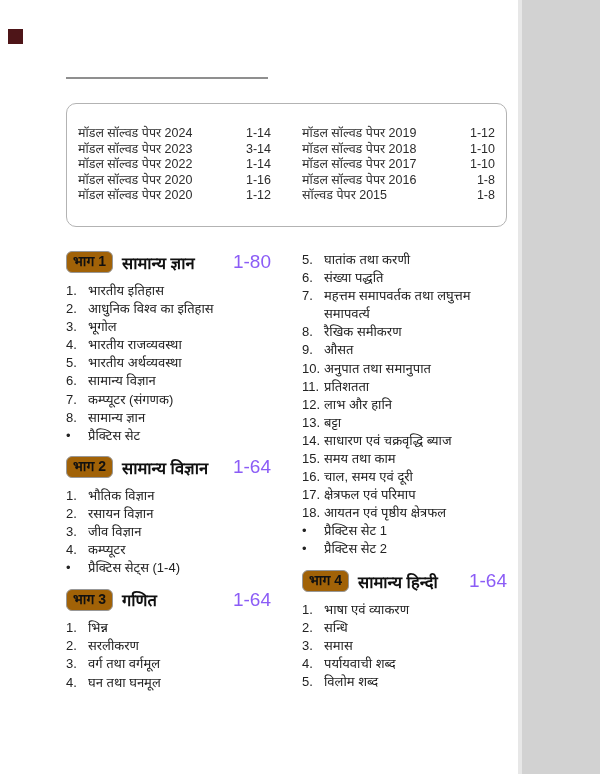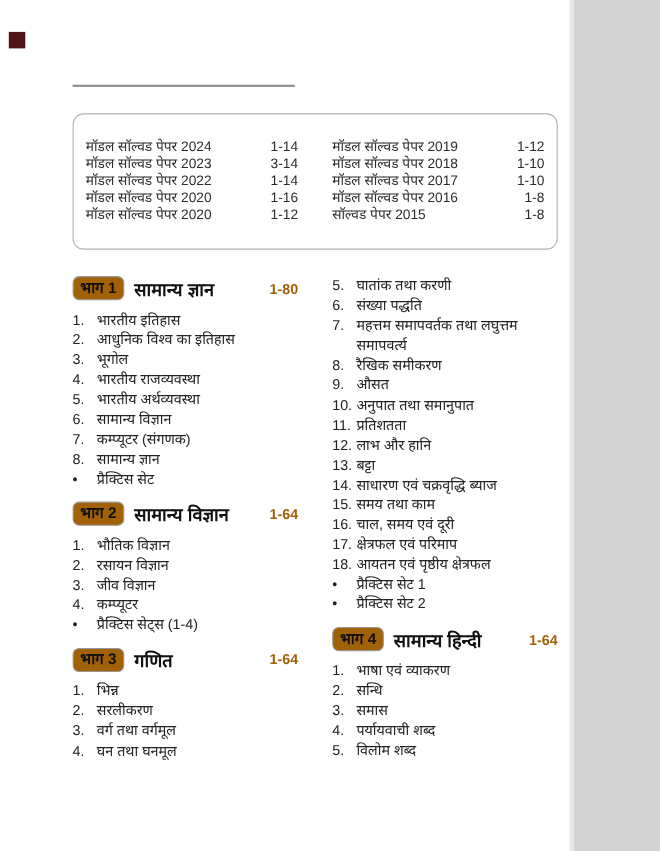--- a/index.html
+++ b/index.html
@@ -36,21 +36,21 @@
   .main-cols{display:flex;margin-top:24px;column-gap:31px;}
   .col{width:205px;box-sizing:border-box;}
   .section{margin-bottom:11px;}
   .section-header{display:flex;align-items:center;margin:0 0 8px 0;}
   .badge{
     border:1.6px solid #989898;border-radius:6px;padding:1px 6px 2px 6px;
     font-weight:bold;font-size:14px;line-height:17px;color:#101010;white-space:nowrap;
     background:#a16207;
   }
   .section-title{font-weight:bold;font-size:16.5px;color:#101010;margin-left:9px;white-space:nowrap;}
-  .section-pages{font-weight:bold;font-size:13px;color:#a16207;margin-left:auto;}
+  .section-pages{font-weight:normal;font-size:19px;color:#8b5cf6;margin-left:auto;}
   .toc-row{display:flex;font-size:13px;line-height:18.1px;color:#232323;}
   .toc-marker{width:22px;flex:none;}
   .toc-text{flex:1;}
 </style>
 </head>
 <body>
 
 <div class="corner-mark"></div>
 <div class="scan-strip"></div>
 

